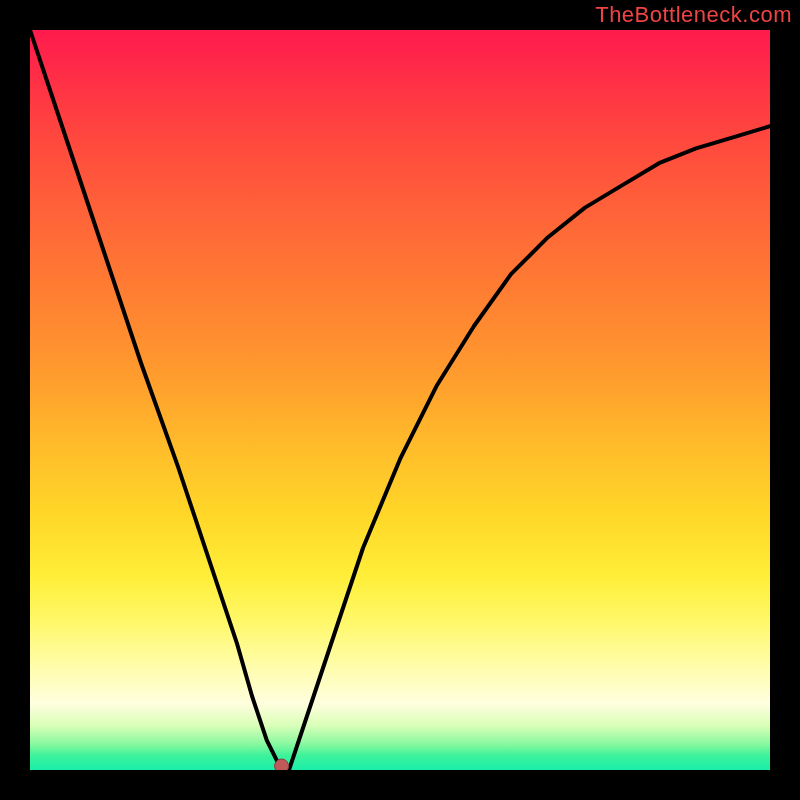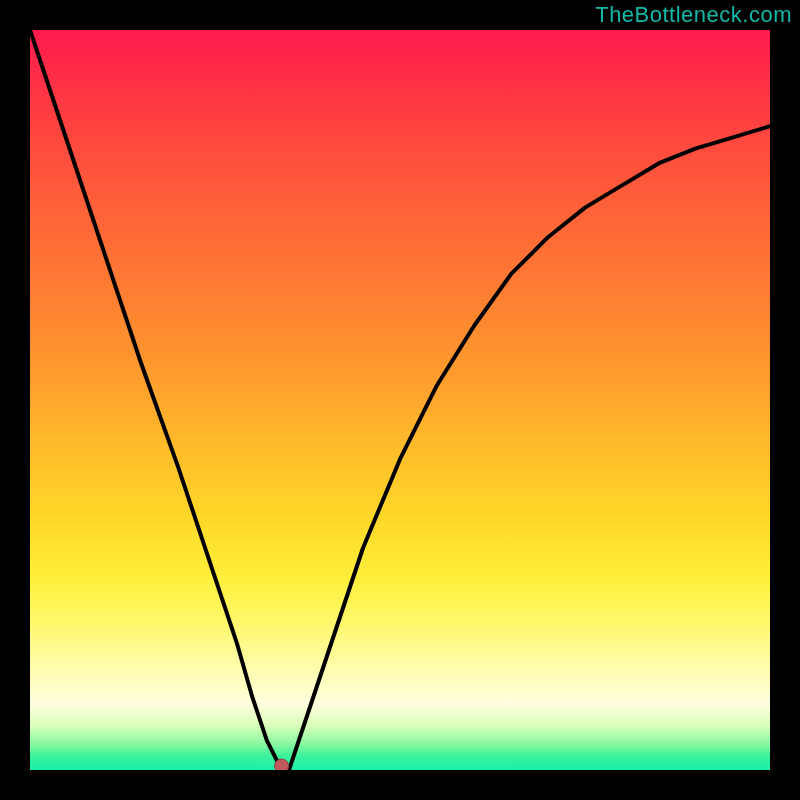--- a/index.html
+++ b/index.html
@@ -10,21 +10,21 @@
     position: relative;
     width: 800px;
     height: 800px;
     background: #000;
   }
 
   .watermark {
     position: absolute;
     top: 2px;
     right: 8px;
-    color: #14b8a6;
+    color: #ef4444;
     font-size: 22px;
     font-weight: 500;
     letter-spacing: 0.5px;
     z-index: 3;
   }
 
   .plot-area {
     position: absolute;
     left: 30px;
     top: 30px;

